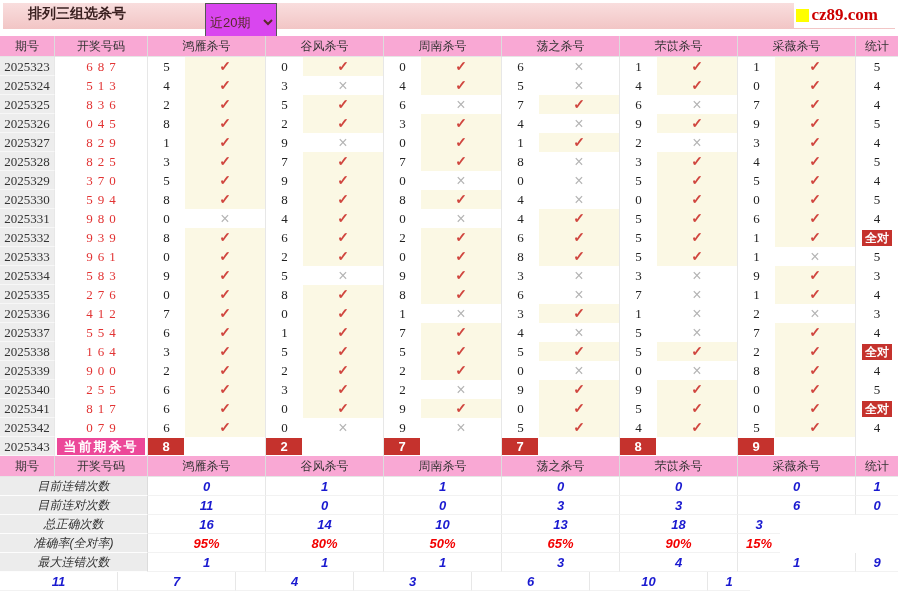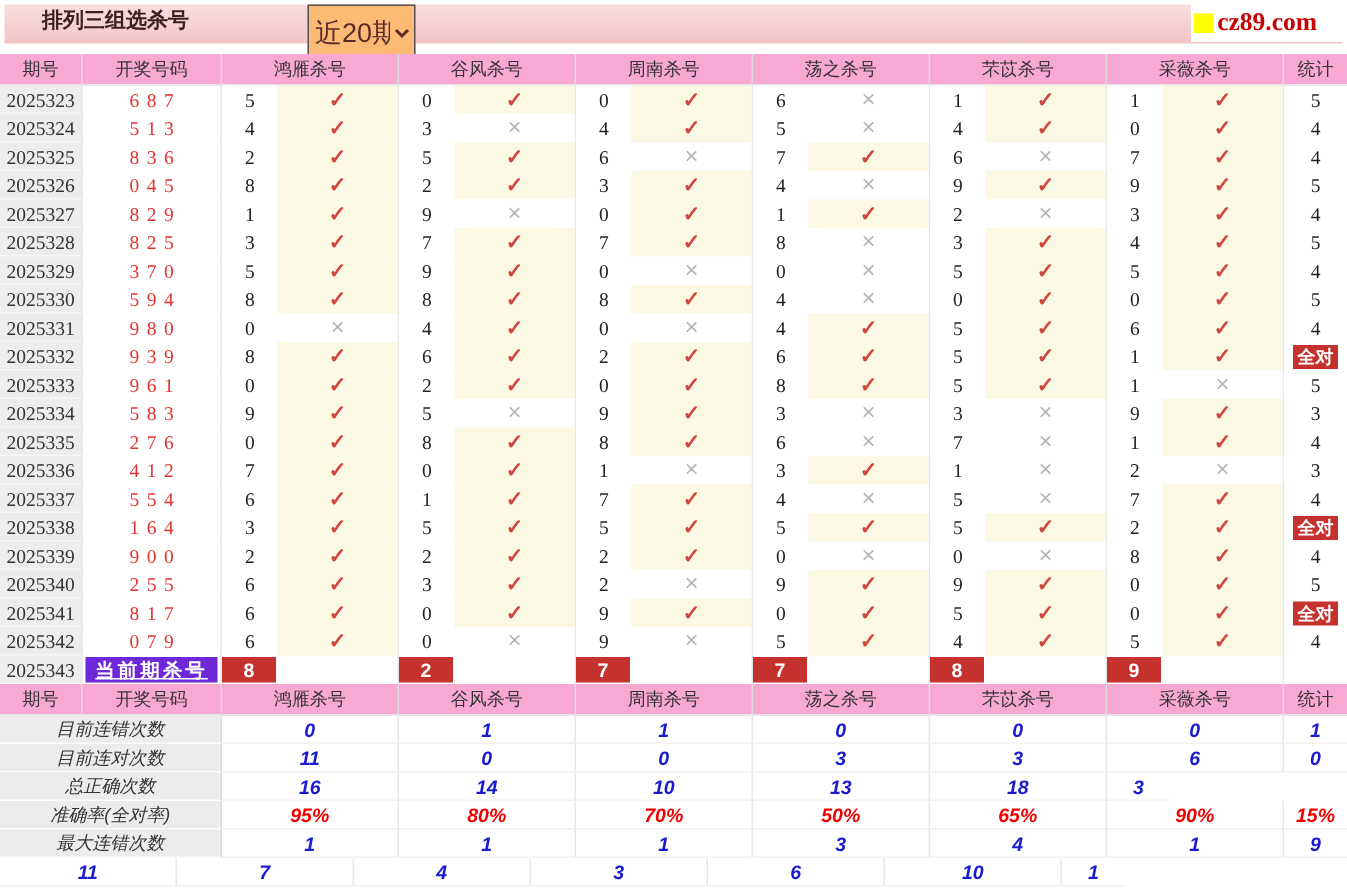--- a/index.html
+++ b/index.html
@@ -4,21 +4,21 @@
 <style>
   html,body{margin:0;padding:0;background:#fff;}
   .page{position:relative;width:898px;height:597px;background:#fff;overflow:hidden;
         font-family:"Liberation Sans",sans-serif;}
 
   
   .titlebar{position:absolute;left:3px;top:3px;width:892px;height:26px;
             background:linear-gradient(#f9dede,#f2c5c5);}
   .pagetitle{position:absolute;left:28px;top:5px;font-size:14px;font-weight:bold;color:#3a2020;}
   .rangesel{position:absolute;left:205px;top:3px;width:72px;height:38px;
-            font-size:18px;color:#5a2a2a;border:1px solid #555;background:#fdba74;}
+            font-size:13px;color:#5a2a2a;border:1px solid #555;background:#d946ef;}
   .logobox{position:absolute;right:0;top:2px;width:104px;height:26px;background:#fff;
            display:flex;align-items:center;justify-content:flex-end;padding-right:20px;box-sizing:border-box;}
   .logosq{display:inline-block;width:13px;height:13px;background:#ffff00;margin-right:2px;}
   .logotext{font-family:"Liberation Serif",serif;font-size:17px;font-weight:bold;color:#cc0000;}
 
   
   .thead{position:absolute;left:0;top:36px;display:flex;height:21px;line-height:21px;}
   .hc{box-sizing:border-box;background:#f9a8d4;border-right:1px solid #dcdcdc;border-bottom:1px solid #e6e6e6;
       text-align:center;font-size:12px;color:#333;}
   .w-period{width:55px;}
@@ -36,22 +36,22 @@
   .kill{width:118px;display:flex;}
   .knum{width:37px;text-align:center;font-family:"Liberation Serif",serif;font-size:13px;color:#222;background:#fff;}
   .kmark{flex:1;text-align:center;}
   .kmark.ok{background:#fbf8e4;color:#d0463f;font-size:14px;font-weight:bold;}
   .kmark.no{background:#fff;color:#b5b5b5;font-size:16px;}
   .stat{width:42px;border-right:none;display:flex;align-items:center;justify-content:center;
         font-family:"Liberation Serif",serif;font-size:13px;color:#222;}
   .allbadge{background:#c5322d;color:#fff;font-family:"Liberation Sans",sans-serif;
             font-size:12px;font-weight:bold;height:16px;line-height:16px;padding:0 3px;}
 
-  .curlabel{display:block;margin:1px 2px;height:17px;line-height:17px;background:#6d28d9;
-            color:#fff;font-weight:bold;font-size:13px;text-align:center;letter-spacing:2px;text-decoration:underline;}
+  .curlabel{display:block;margin:1px 2px;height:17px;line-height:17px;background:#ec4899;
+            color:#fff;font-weight:bold;font-size:13px;text-align:center;letter-spacing:2px;}
   .curnum{display:inline-block;margin-top:1px;width:36px;height:17px;line-height:17px;
           background:#c5322d;color:#fff;font-weight:bold;font-size:13px;text-align:center;}
 
   
   .shead{position:absolute;left:0;top:456px;display:flex;height:21px;line-height:21px;}
   .srows{position:absolute;left:0;top:477px;}
   .srow{display:flex;height:19px;line-height:19px;font-style:italic;}
   .slabel{width:148px;box-sizing:border-box;background:#ececec;border-right:1px solid #dcdcdc;
           border-bottom:1px solid #fdfdfd;text-align:center;font-size:12px;color:#333;}
   .sval{box-sizing:border-box;border-right:1px solid #e7e7e7;border-bottom:1px solid #f2f2f2;
@@ -735,21 +735,20 @@
         <div class="sval blue w-kill">14</div>
         <div class="sval blue w-kill">10</div>
         <div class="sval blue w-kill">13</div>
         <div class="sval blue w-kill">18</div>
         <div class="sval blue w-stat last">3</div>
       </div>
       <div class="srow">
         <div class="slabel">准确率(全对率)</div>
         <div class="sval red w-kill">95%</div>
         <div class="sval red w-kill">80%</div>
-        <div class="sval red w-kill">70%</div>
         <div class="sval red w-kill">50%</div>
         <div class="sval red w-kill">65%</div>
         <div class="sval red w-kill">90%</div>
         <div class="sval red w-stat last">15%</div>
       </div>
       <div class="srow">
         <div class="slabel">最大连错次数</div>
         <div class="sval blue w-kill">1</div>
         <div class="sval blue w-kill">1</div>
         <div class="sval blue w-kill">1</div>

